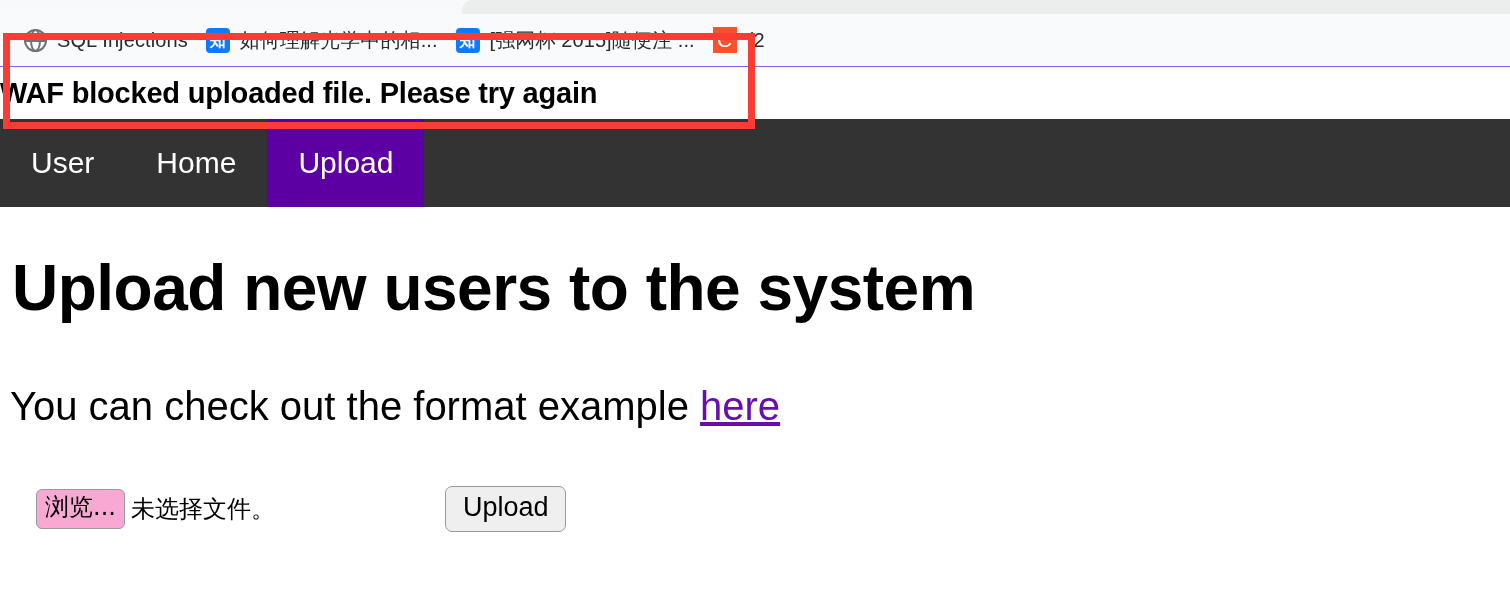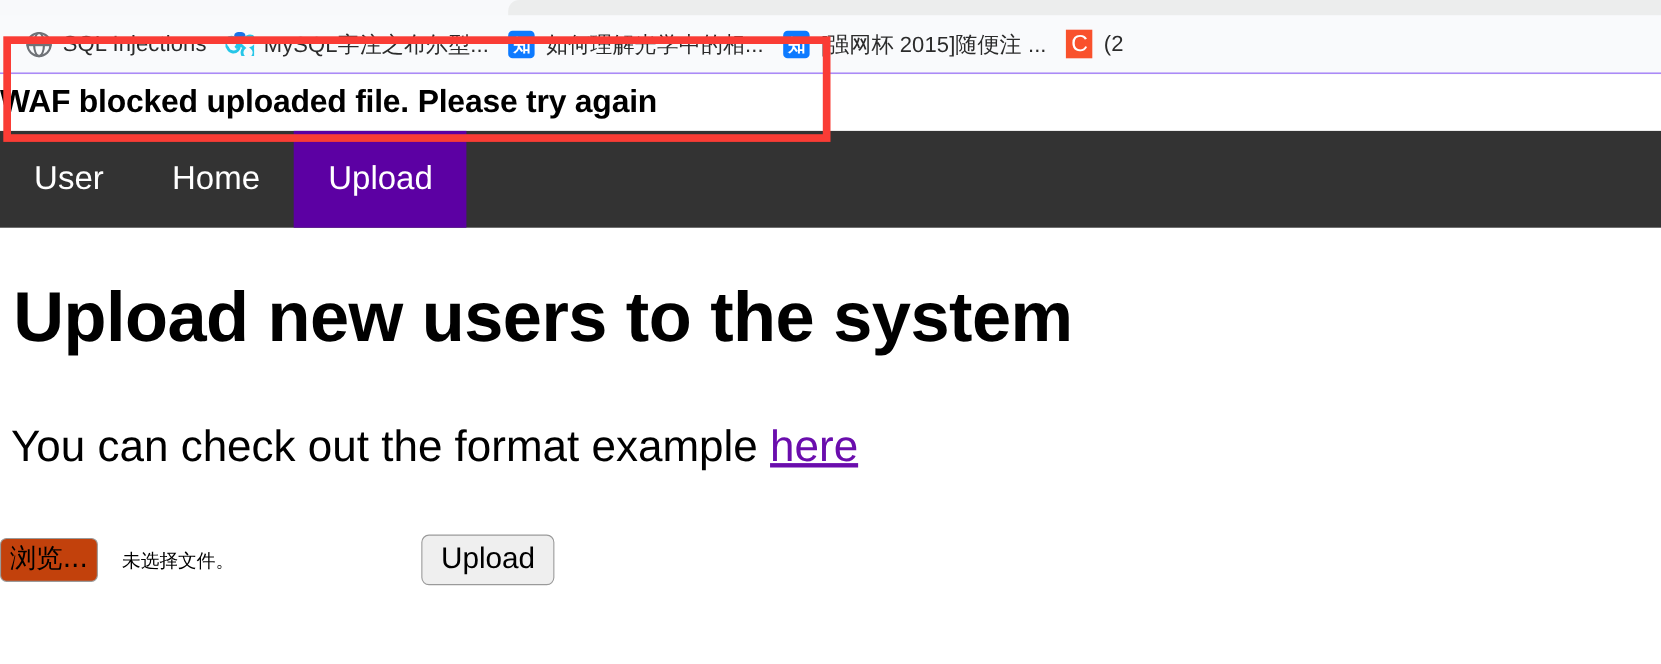--- a/index.html
+++ b/index.html
@@ -213,32 +213,33 @@
     align-items: center;
   }
   .file-input-group {
     display: flex;
     align-items: center;
   }
   .browse-button {
     font-family: "DejaVu Sans", sans-serif;
     font-size: 24px;
     padding: 4px 8px 6px 8px;
-    background: #c2410c;
+    background: #f9a8d4;
     border: 1px solid #9a9a9a;
     border-radius: 6px;
     color: #000;
     cursor: pointer;
     line-height: 1.15;
+    margin-left: 36px;
   }
   .file-status {
     font-family: "DejaVu Sans", sans-serif;
-    font-size: 17px;
+    font-size: 24px;
     color: #000;
-    margin-left: 22px;
+    margin-left: 6px;
     white-space: nowrap;
   }
   .submit-button {
     margin-left: 170px;
     font-family: "Liberation Sans", sans-serif;
     font-size: 27px;
     padding: 5px 17px 8px 17px;
     background: #efefef;
     border: 1px solid #9a9a9a;
     border-radius: 7px;
@@ -269,31 +270,20 @@
   <div class="bookmarks-bar">
 
     <div class="bookmark">
       <span class="bm-icon">
           <span class="icon-globe"></span>
         </span>
       <span class="bm-label">SQL Injections</span>
     </div>
 
 
-    <div class="bookmark">
-      <span class="bm-icon">
-        <span class="icon-csdn">
-          <svg width="26" height="22" viewBox="0 0 26 22">
-            <path d="M2 14.5 A5.5 5.5 0 1 1 9 14.5 L17 7.5 A5.5 5.5 0 1 1 24 14.5 A5.5 5.5 0 1 1 17 14.5 L9 7.5 A5.5 5.5 0 1 1 2 14.5 Z" fill="none" stroke="#26c6e8" stroke-width="2.6"></path>
-            <ellipse cx="13" cy="3" rx="5" ry="3" fill="#1a73e8"></ellipse>
-          </svg>
-        </span>
-      </span>
-      <span class="bm-label">MySQL字注之布尔型...</span>
-    </div>
 
     <div class="bookmark">
       <span class="bm-icon">
           <span class="icon-zhihu">知</span>
         </span>
       <span class="bm-label">如何理解光学中的相...</span>
     </div>
 
     <div class="bookmark">
       <span class="bm-icon">

